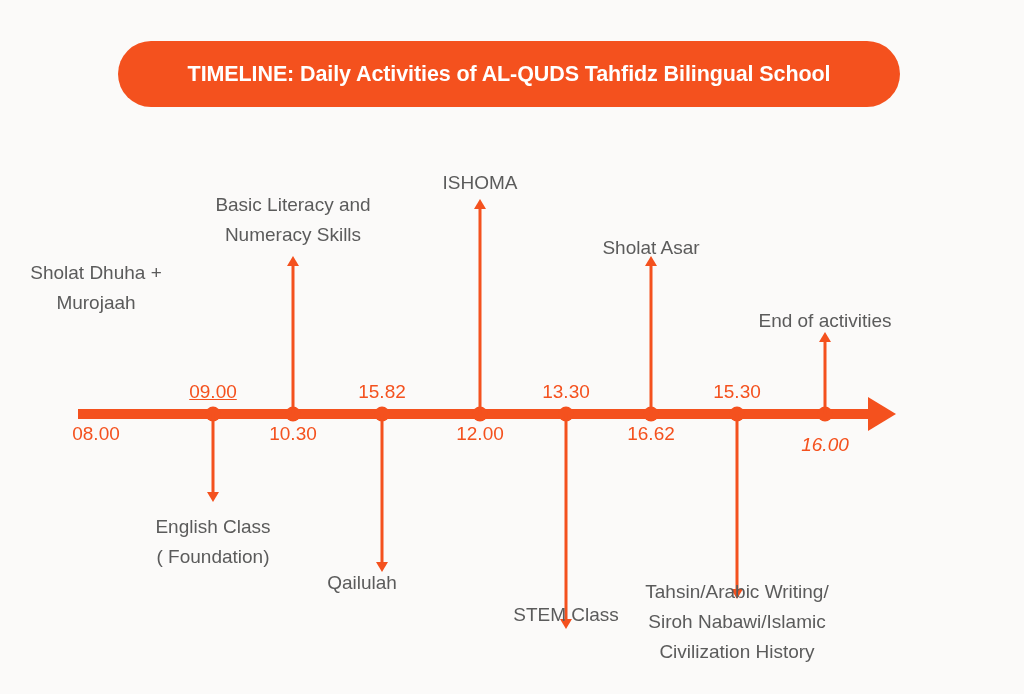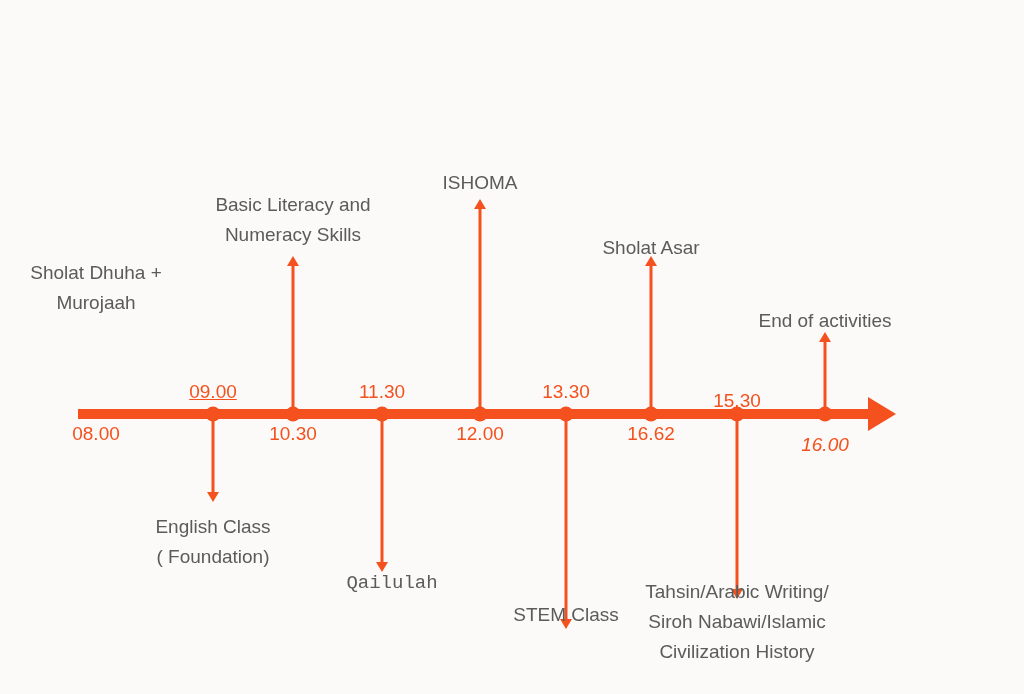--- a/index.html
+++ b/index.html
@@ -116,20 +116,23 @@
     text-align: center;
     white-space: pre-line;
     transform: translateX(-50%);
   }
 </style>
 </head>
 <body>
 
 <div id="stage">
 
+  <div class="banner">
+    <span class="banner-text">TIMELINE: Daily Activities of AL-QUDS Tahfidz Bilingual School</span>
+  </div>
 
   <div class="axis-line"></div>
   <div class="axis-arrow"></div>
 
   <div id="marks">
       <div class="tick-label" style="left: 96px; top: 423px; text-align: right;">08.00</div>
       <div class="activity" style="left: 96px; top: 258px; width: 230px;">Sholat Dhuha +
 Murojaah</div>
       <div class="dot" style="left: 213px;"></div>
       <div class="stem" style="left: 213px; top: 414px; height: 78px;"></div>
@@ -139,41 +142,41 @@
 ( Foundation)</div>
       <div class="dot" style="left: 293px;"></div>
       <div class="stem" style="left: 293px; top: 266px; height: 148px;"></div>
       <div class="head up" style="left: 293px; top: 256px;"></div>
       <div class="tick-label" style="left: 293px; top: 423px;">10.30</div>
       <div class="activity" style="left: 293px; top: 190px; width: 250px;">Basic Literacy and
 Numeracy Skills</div>
       <div class="dot" style="left: 382px;"></div>
       <div class="stem" style="left: 382px; top: 414px; height: 148px;"></div>
       <div class="head down" style="left: 382px; top: 562px;"></div>
-      <div class="tick-label" style="left: 382px; top: 381px;">11.30</div>
-      <div class="activity" style="left: 392px; top: 568px; width: 200px; font-family: Liberation Mono, monospace;">Qailulah</div>
+      <div class="tick-label" style="left: 382px; top: 381px;">15.82</div>
+      <div class="activity" style="left: 362px; top: 568px; width: 200px;">Qailulah</div>
       <div class="dot" style="left: 480px;"></div>
       <div class="stem" style="left: 480px; top: 209px; height: 205px;"></div>
       <div class="head up" style="left: 480px; top: 199px;"></div>
       <div class="tick-label" style="left: 480px; top: 423px;">12.00</div>
       <div class="activity" style="left: 480px; top: 168px; width: 220px;">ISHOMA</div>
       <div class="dot" style="left: 566px;"></div>
       <div class="stem" style="left: 566px; top: 414px; height: 205px;"></div>
       <div class="head down" style="left: 566px; top: 619px;"></div>
       <div class="tick-label" style="left: 566px; top: 381px;">13.30</div>
       <div class="activity" style="left: 566px; top: 600px; width: 220px;">STEM Class</div>
       <div class="dot" style="left: 651px;"></div>
       <div class="stem" style="left: 651px; top: 266px; height: 148px;"></div>
       <div class="head up" style="left: 651px; top: 256px;"></div>
       <div class="tick-label" style="left: 651px; top: 423px;">16.62</div>
       <div class="activity" style="left: 651px; top: 233px; width: 230px;">Sholat Asar</div>
       <div class="dot" style="left: 737px;"></div>
       <div class="stem" style="left: 737px; top: 414px; height: 175px;"></div>
       <div class="head down" style="left: 737px; top: 589px;"></div>
-      <div class="tick-label" style="left: 737px; top: 381px; margin-top: 9px;">15.30</div>
+      <div class="tick-label" style="left: 737px; top: 381px;">15.30</div>
       <div class="activity" style="left: 737px; top: 577px; width: 260px;">Tahsin/Arabic Writing/
 Siroh Nabawi/Islamic
 Civilization History</div>
       <div class="dot" style="left: 825px;"></div>
       <div class="stem" style="left: 825px; top: 342px; height: 72px;"></div>
       <div class="head up" style="left: 825px; top: 332px;"></div>
       <div class="tick-label" style="left: 825px; top: 434px; font-style: italic;">16.00</div>
       <div class="activity" style="left: 825px; top: 306px; width: 230px;">End of activities</div>
     </div>
 

